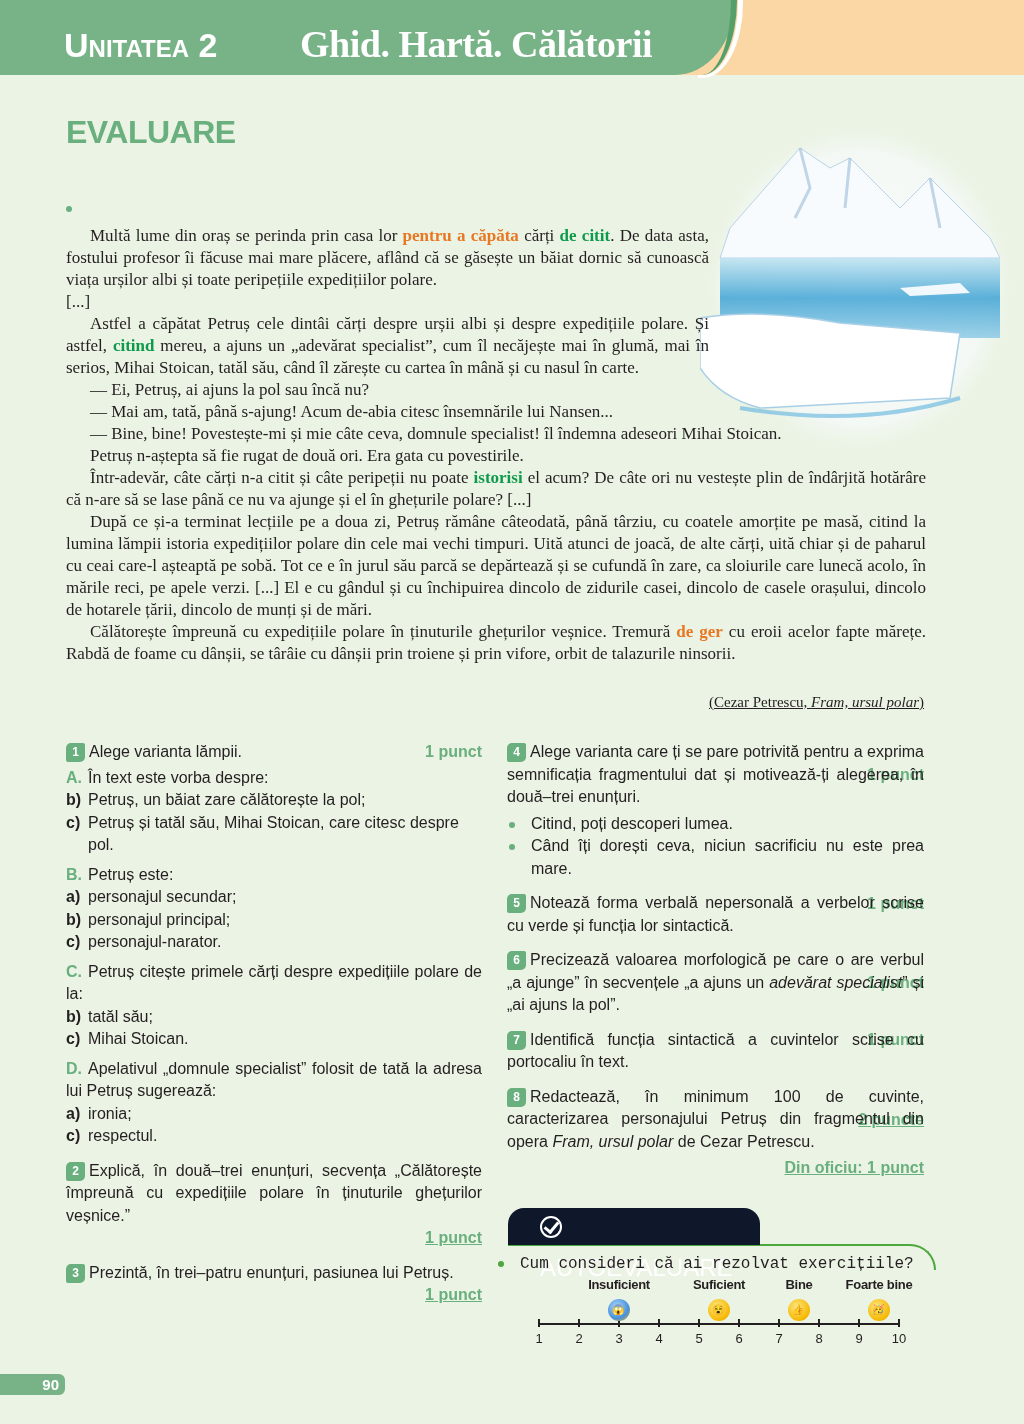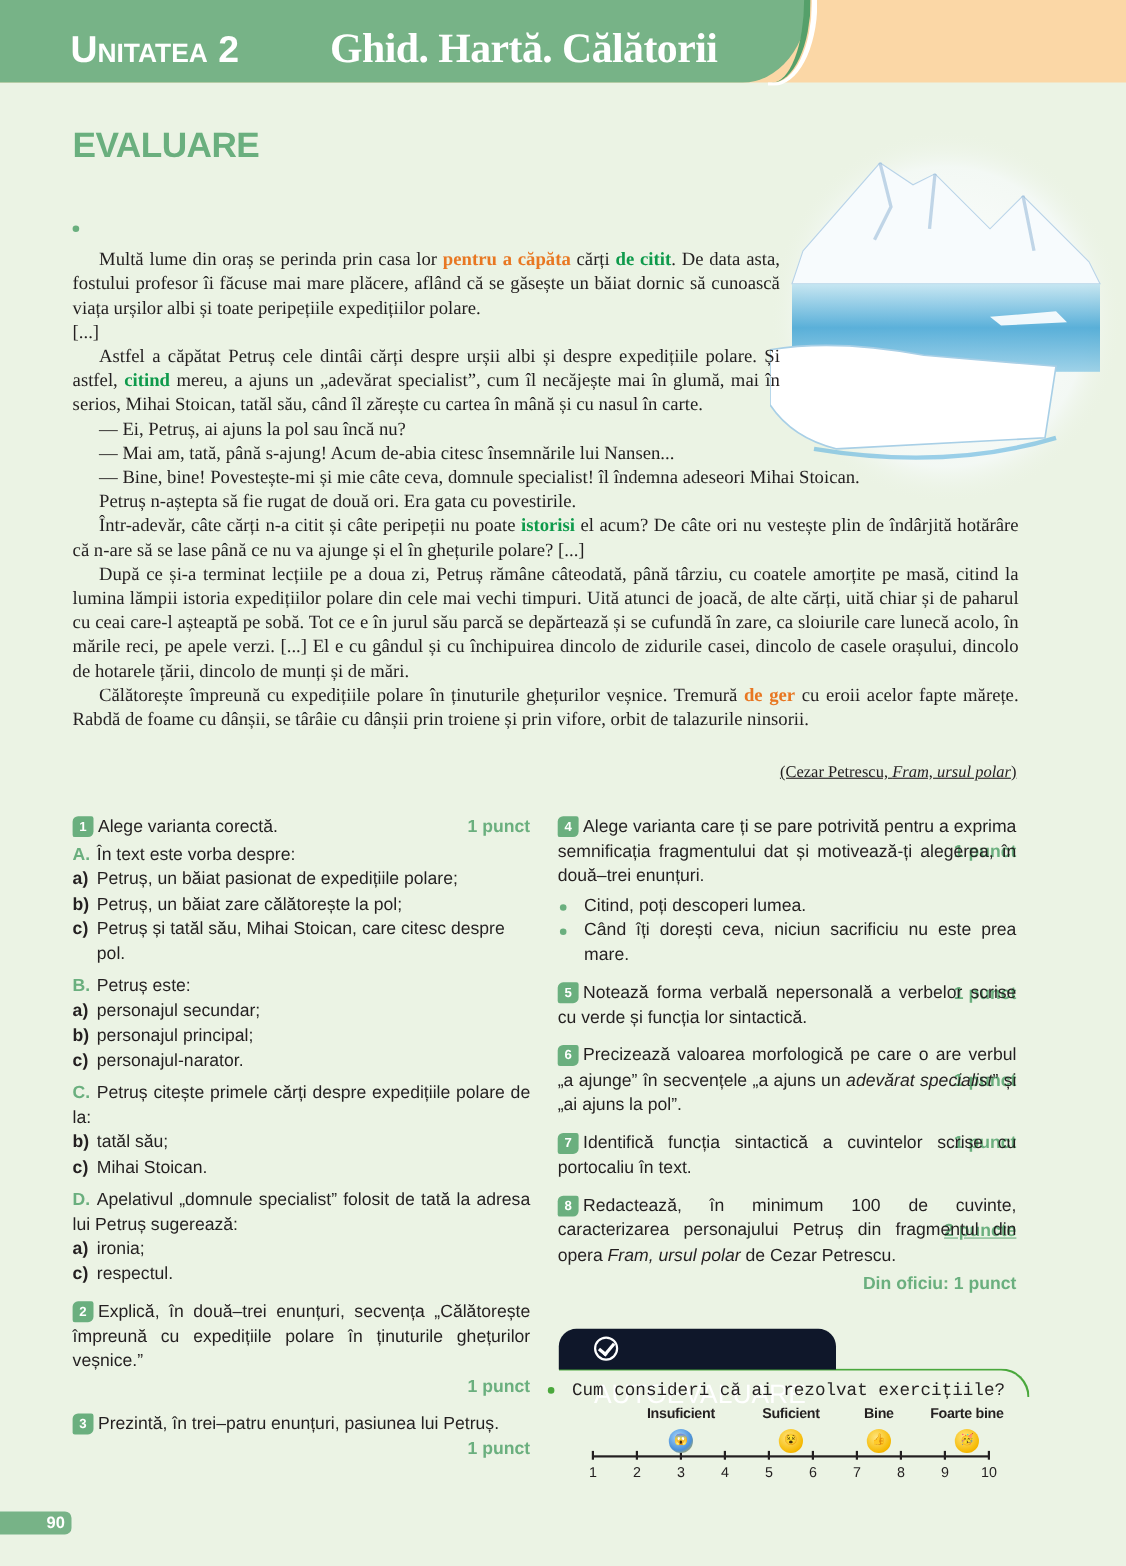--- a/index.html
+++ b/index.html
@@ -77,21 +77,21 @@
   .col { position: absolute; font-family: "Liberation Sans", sans-serif; font-size: 16px; line-height: 22.5px; color: #231f20; }
   .col-left { left: 66px; top: 741px; width: 416px; }
   .col-right { left: 507px; top: 741px; width: 417px; }
   .q { margin-bottom: 8px; }
   .qnum {
     display: inline-block; background: #6aaf7e; color: #fff; font-weight: bold;
     font-size: 12px; width: 19px; height: 19px; line-height: 19px; text-align: center;
     border-radius: 5px 2px 5px 2px; margin-right: 4px; vertical-align: 1px;
   }
   .pts { color: #6aaf7e; font-weight: bold; float: right; }
-  .pts-line { text-align: right; color: #6aaf7e; font-weight: bold; }
+  .pts-line { text-align: right; color: #6aaf7e; font-weight: bold; text-decoration: underline; }
   .sub-letter { color: #6aaf7e; font-weight: bold; margin-right: 6px; }
   .sub { margin-top: 3px; }
   .opt { padding-left: 22px; text-indent: -22px; }
   .opt b { display: inline-block; width: 22px; text-indent: 0; }
   .justify { text-align: justify; }
   .bullet { padding-left: 24px; position: relative; }
   .bullet::before { content: ""; position: absolute; left: 2px; top: 9px; width: 6px; height: 6px; border-radius: 50%; background: #6aaf7e; }
   
   .auto-header {
     position: absolute; left: 508px; top: 1208px; width: 252px; height: 37px;
@@ -183,23 +183,22 @@
   <p>— Bine, bine! Povestește-mi și mie câte ceva, domnule specialist! îl îndemna adeseori Mihai Stoican.</p>
   <p>Petruș n-aștepta să fie rugat de două ori. Era gata cu povestirile.</p>
   <p><span>Într-adevăr, câte cărți n-a citit și câte peripeții nu poate </span><span class="green">istorisi</span><span> el acum? De câte ori nu vestește plin de îndârjită hotărâre că n-are să se lase până ce nu va ajunge și el în ghețurile polare? [...]</span></p>
   <p>După ce și-a terminat lecțiile pe a doua zi, Petruș rămâne câteodată, până târziu, cu coatele amorțite pe masă, citind la lumina lămpii istoria expedițiilor polare din cele mai vechi timpuri. Uită atunci de joacă, de alte cărți, uită chiar și de paharul cu ceai care-l așteaptă pe sobă. Tot ce e în jurul său parcă se depărtează și se cufundă în zare, ca sloiurile care lunecă acolo, în mările reci, pe apele verzi. [...] El e cu gândul și cu închipuirea dincolo de zidurile casei, dincolo de casele orașului, dincolo de hotarele țării, dincolo de munți și de mări.</p>
   <p><span>Călătorește împreună cu expedițiile polare în ținuturile ghețurilor veșnice. Tremură </span><span class="orange">de ger</span><span> cu eroii acelor fapte mărețe. Rabdă de foame cu dânșii, se târâie cu dânșii prin troiene și prin vifore, orbit de talazurile ninsorii.</span></p>
 </div>
 <div class="source"><span>(Cezar Petrescu, </span><i>Fram, ursul polar</i><span>)</span></div>
 
 <div class="col col-left">
   <div class="q">
-    <div><span class="qnum">1</span><span>Alege varianta corectă.</span><span class="pts">1 punct</span></div>
+    <div><span class="qnum">1</span><span>Alege varianta lămpii.</span><span class="pts">1 punct</span></div>
     <div class="sub"><span class="sub-letter">A.</span><span>În text este vorba despre:</span></div>
-    <div class="opt"><b>a)</b><span>Petruș, un băiat pasionat de expedițiile polare;</span></div>
     <div class="opt"><b>b)</b><span>Petruș, un băiat zare călătorește la pol;</span></div>
     <div class="opt"><b>c)</b><span>Petruș și tatăl său, Mihai Stoican, care citesc despre pol.</span></div>
     <div class="sub" style="margin-top:7px"><span class="sub-letter">B.</span><span>Petruș este:</span></div>
     <div class="opt"><b>a)</b><span>personajul secundar;</span></div>
     <div class="opt"><b>b)</b><span>personajul principal;</span></div>
     <div class="opt"><b>c)</b><span>personajul-narator.</span></div>
     <div class="sub justify" style="margin-top:7px"><span class="sub-letter">C.</span><span>Petruș citește primele cărți despre expedițiile polare de la:</span></div>
     <div class="opt"><b>b)</b><span>tatăl său;</span></div>
     <div class="opt"><b>c)</b><span>Mihai Stoican.</span></div>
     <div class="sub justify" style="margin-top:7px"><span class="sub-letter">D.</span><span>Apelativul „domnule specialist” folosit de tată la adresa lui Petruș sugerează:</span></div>

